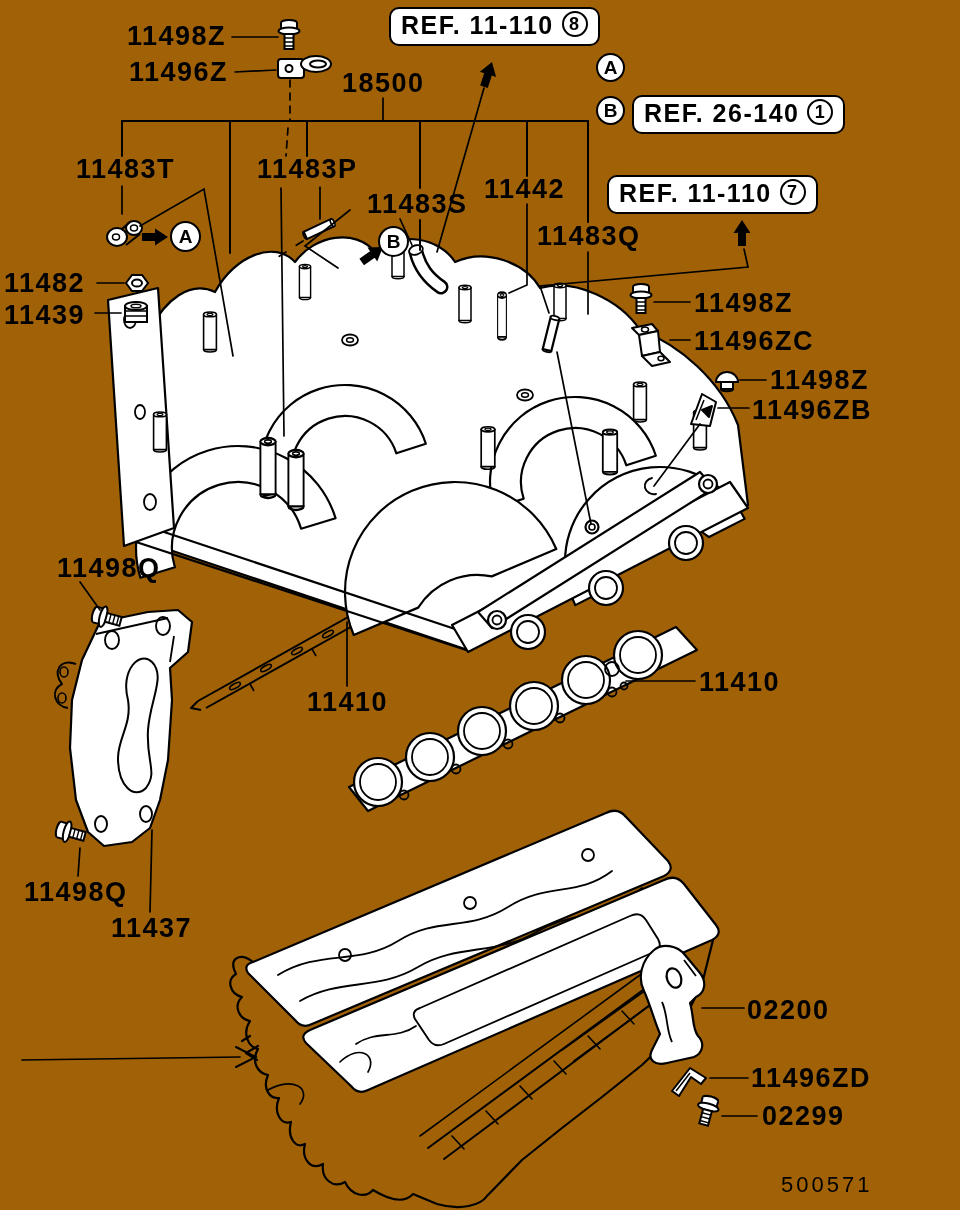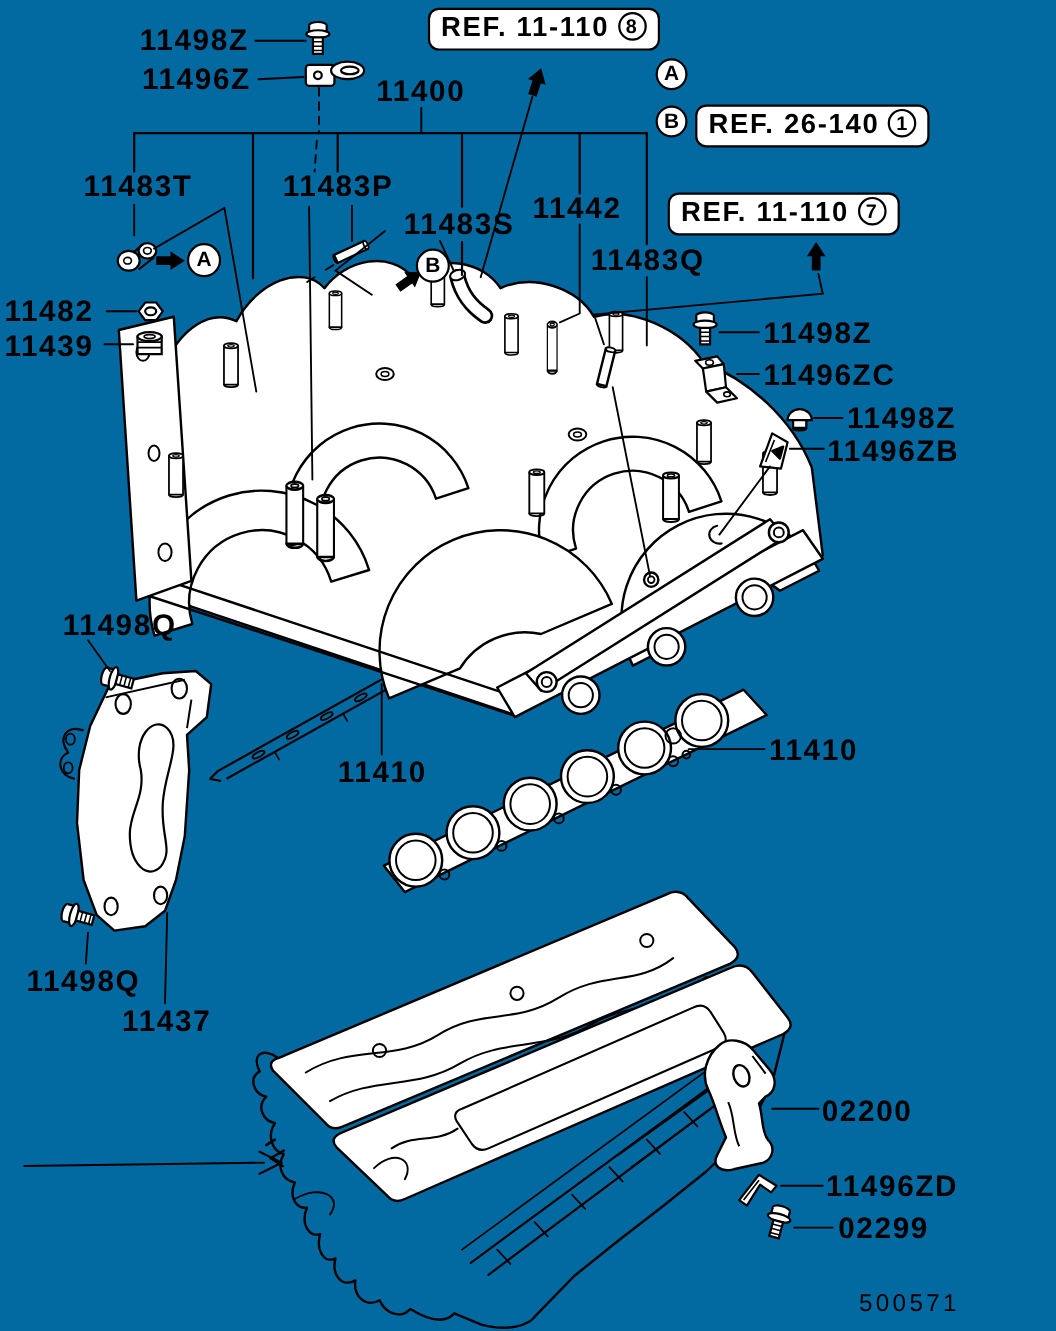--- a/index.html
+++ b/index.html
@@ -1,16 +1,16 @@
 <!DOCTYPE html>
 <html><head>
 <meta charset="utf-8">
 <style>
   html,body{margin:0;padding:0;background:#888;}
-  .stage{position:relative;width:960px;height:1210px;background:#0369a1;overflow:hidden;
+  .stage{position:relative;width:960px;height:1210px;background:#a16207;overflow:hidden;
          font-family:"Liberation Sans",sans-serif;color:#000;margin:0 auto;}
   svg{position:absolute;left:0;top:0;}
   .pl{position:absolute;font-size:27px;font-weight:700;letter-spacing:1.5px;line-height:1;white-space:nowrap;}
   .refbox{position:absolute;display:flex;align-items:flex-start;gap:8px;border:2.5px solid #000;
           border-radius:10px;padding:2px 10px;font-size:25px;font-weight:700;letter-spacing:1.5px;
           height:31px;background:#fff;white-space:nowrap;}
   .circ{display:inline-flex;align-items:center;justify-content:center;width:26px;height:26px;
         border:2px solid #000;border-radius:50%;font-size:18px;font-weight:700;flex:none;box-sizing:border-box;}
   .lcirc{position:absolute;width:29px;height:29px;border:2.5px solid #000;border-radius:50%;
          display:flex;align-items:center;justify-content:center;font-size:19px;font-weight:700;
@@ -315,21 +315,21 @@
   <g>
         <use href="#barrow" transform="translate(492,62) rotate(-72)"></use>
       </g>
   <g>
         <use href="#barrow" transform="translate(742,220) rotate(-90)"></use>
       </g>
 </svg>
 
 <div class="pl" style="left:127px;top:23px">11498Z</div>
 <div class="pl" style="left:129px;top:59px">11496Z</div>
-<div class="pl" style="left:342px;top:70px">11400</div>
+<div class="pl" style="left:342px;top:70px">18500</div>
 <div class="pl" style="left:76px;top:156px">11483T</div>
 <div class="pl" style="left:257px;top:156px">11483P</div>
 <div class="pl" style="left:367px;top:191px">11483S</div>
 <div class="pl" style="left:484px;top:176px">11442</div>
 <div class="pl" style="left:537px;top:223px">11483Q</div>
 <div class="pl" style="left:4px;top:270px">11482</div>
 <div class="pl" style="left:4px;top:302px">11439</div>
 <div class="pl" style="left:694px;top:290px">11498Z</div>
 <div class="pl" style="left:694px;top:328px">11496ZC</div>
 <div class="pl" style="left:770px;top:367px">11498Z</div>

